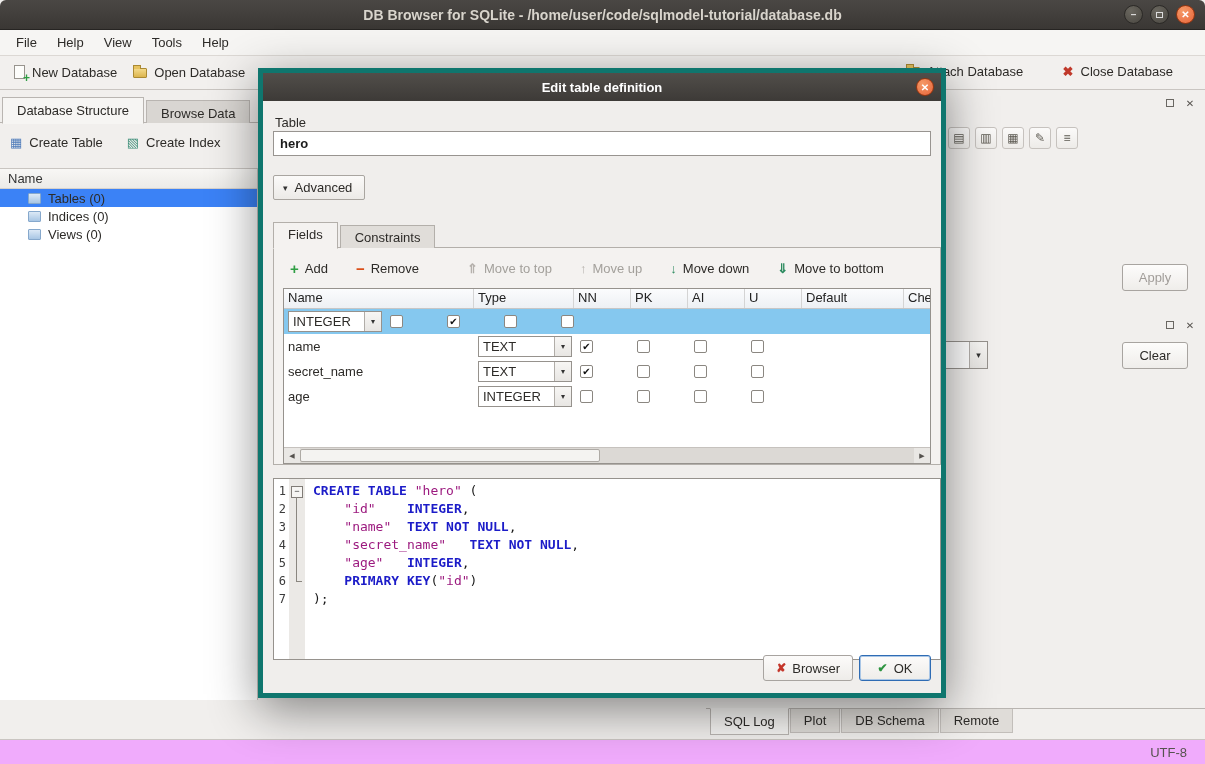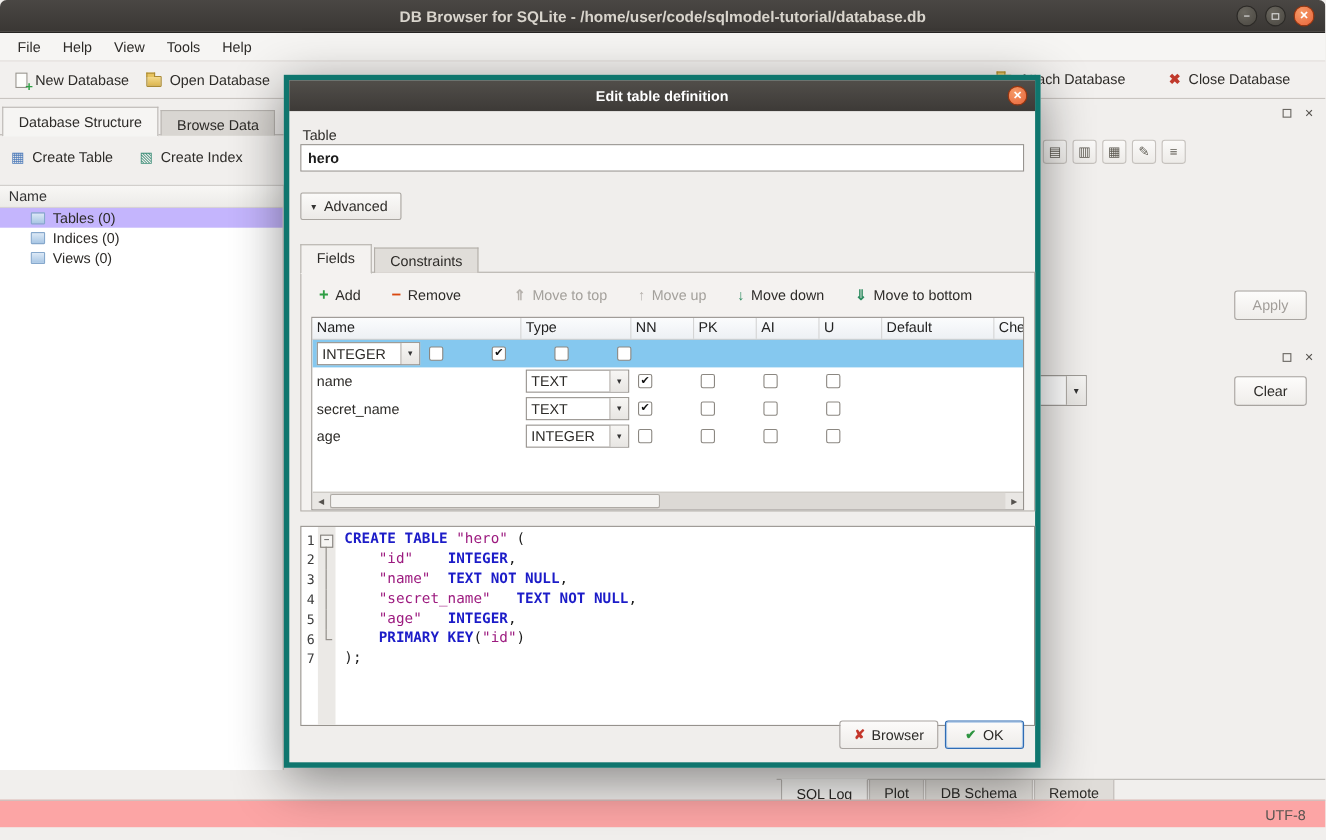--- a/index.html
+++ b/index.html
@@ -10,21 +10,21 @@
   #titlebar{position:absolute;left:0;top:0;width:100%;height:30px;background:linear-gradient(#4a4744,#3a3734);border-bottom:1px solid #262422;display:flex;align-items:center;justify-content:center;color:#d8d4cc;font-weight:bold;font-size:14px;border-radius:6px 6px 0 0}
   .winbtns{position:absolute;right:10px;top:5px;display:flex;gap:7px}
   .winbtn{width:19px;height:19px;border-radius:50%;background:radial-gradient(circle at 35% 30%,#6a675f,#494640);border:1px solid #2b2926;color:#ddd;font-size:10px;display:flex;align-items:center;justify-content:center;line-height:1}
   .winbtn.close{background:radial-gradient(circle at 35% 30%,#f59a67,var(--close-button,#e8643a));border-color:#96350f;color:#fff}
   .g-max{width:7px;height:6px;border:1px solid #ddd;display:block}
 
   #menubar{position:absolute;top:30px;left:0;width:100%;height:26px;background:#f6f5f3;border-bottom:1px solid #dcd8d4;display:flex;align-items:center;padding:0 6px}
   .menu-item{padding:4px 10px}
 
   #toolbar{position:absolute;top:56px;left:0;width:100%;height:34px;background:#f2f0ee;border-bottom:1px solid #c9c5c1;display:flex;align-items:center}
-  .tbtn{display:flex;align-items:center;gap:7px;padding:5px 8px;white-space:nowrap}
+  .tbtn{display:flex;align-items:flex-start;gap:7px;padding:5px 8px;white-space:nowrap}
   #attach-btn{position:absolute;left:898px;top:3px}
   #close-db-btn{position:absolute;right:24px;top:3px}
   .ic-doc{width:11px;height:14px;background:#fdfdfb;border:1px solid #98948e;position:relative;display:inline-block}
   .ic-doc::after{content:"+";position:absolute;right:-6px;bottom:-7px;color:#2f9e44;font-weight:bold;font-size:12px}
   .ic-folder{width:14px;height:10px;background:linear-gradient(#f3d98a,#dcb54e);border:1px solid #ab8a33;border-radius:1px;position:relative;display:inline-block;margin-top:3px}
   .ic-folder::before{content:"";position:absolute;top:-4px;left:-1px;width:6px;height:3px;background:#e7c35f;border:1px solid #ab8a33;border-bottom:none}
   .ic-close-db{color:#c0392b;font-size:13px;font-weight:bold}
 
   #maintabs{position:absolute;top:96px;left:2px;height:27px;display:flex;align-items:flex-end;z-index:2}
   .mtab{padding:5px 14px;background:#d9d6d2;border:1px solid #b9b5b1;border-bottom:none;height:23px;margin-right:2px}
@@ -32,42 +32,42 @@
   #panel-line{position:absolute;left:0;top:122px;width:258px;border-top:1px solid #b9b5b1;z-index:1}
 
   #structure-toolbar{position:absolute;left:4px;top:131px;display:flex;gap:12px}
   .sbtn{display:flex;align-items:center;gap:7px;padding:4px 6px}
   .ic-table{color:#4f7cba;font-size:13px}
   .ic-index{color:#3f8f7a;font-size:13px}
 
   #tree{position:absolute;left:0;top:168px;width:258px;height:532px;background:#fff;border-top:1px solid #c9c5c1;border-right:1px solid #c9c5c1}
   #tree-header{height:20px;background:linear-gradient(#f8f7f5,#ecebe8);border-bottom:1px solid #d5d1cd;padding:2px 8px;color:#333}
   .tree-row{display:flex;align-items:center;height:18px;padding-left:28px;gap:7px}
-  .tree-row.hl{background:#c4b5fd}
+  .tree-row.hl{background:#3b82f6}
   .tree-icon{width:13px;height:11px;background:linear-gradient(#dce9f6,#a8c6e4);border:1px solid #86a8cc;border-radius:1px;flex:none}
 
   .dock-icons{position:absolute;right:8px;display:flex;gap:6px;align-items:center;z-index:1}
   .mini-btn{width:14px;height:14px;display:flex;align-items:center;justify-content:center;color:#56534f;font-size:10px}
   .g-sq{width:8px;height:8px;border:1px solid #6a6762;display:block}
 
   #cell-toolbar{position:absolute;left:948px;top:127px;display:flex;gap:5px;z-index:1}
   .cell-ic{width:22px;height:22px;border:1px solid #c6c2be;background:linear-gradient(#fbfaf9,#edebe8);border-radius:3px;display:flex;align-items:center;justify-content:center;font-size:12px;color:#5a574f}
 
   .btn{position:absolute;border:1px solid #a8a4a0;background:linear-gradient(#fdfcfb,#efedea);border-radius:3px;display:flex;align-items:center;justify-content:center;z-index:1}
   .btn.disabled{color:#a19d99}
   #apply-btn{left:1122px;top:264px;width:66px;height:27px}
   #clear-btn{left:1122px;top:342px;width:66px;height:27px}
   #mode-combo-frag{position:absolute;left:908px;top:341px;width:80px;height:28px;background:#fff;border:1px solid #96928d;z-index:1}
   #mode-combo-frag .arr{position:absolute;right:0;top:0;width:18px;height:100%;border-left:1px solid #b1ada8;background:linear-gradient(#f7f6f4,#e8e6e3);display:flex;align-items:center;justify-content:center;font-size:9px;color:#333}
 
   #bottom-tabs{position:absolute;left:706px;top:708px;width:499px;height:28px;border-top:1px solid #b9b5b1;display:flex;align-items:flex-start;padding-left:4px}
   .btab{padding:4px 13px;background:#dfdcd8;border:1px solid #c2beba;border-top:none;margin-right:1px;height:24px}
   .btab.active{background:#f6f5f3;margin-top:-1px;border:1px solid #b9b5b1;border-top:1px solid #f6f5f3;height:27px;padding-top:5px}
 
-  #statusbar{position:absolute;left:0;bottom:12px;width:100%;height:25px;border-top:1px solid #c9c5c1;background:#fca5a5;display:flex;align-items:center;justify-content:flex-end;padding-right:18px;color:#56534f}
+  #statusbar{position:absolute;left:0;bottom:0;width:100%;height:25px;border-top:1px solid #c9c5c1;background:#f0abfc;display:flex;align-items:center;justify-content:flex-end;padding-right:18px;color:#56534f}
 
   
   #dialog{position:absolute;left:258px;top:68px;width:688px;height:630px;background:#f0eeec;border:5px solid #0f766e;box-shadow:0 12px 45px rgba(0,0,0,.45);z-index:10}
   #dialog-title{height:28px;background:linear-gradient(#514e4a,#3d3a37);display:flex;align-items:center;justify-content:center;color:#fff;font-weight:bold;position:relative}
   #dialog-close{position:absolute;right:7px;top:5px;width:18px;height:18px;border-radius:50%;background:radial-gradient(circle at 35% 30%,#f59a67,var(--close-button,#e8643a));border:1px solid #96350f;color:#fff;font-size:10px;display:flex;align-items:center;justify-content:center}
   .dlabel{position:absolute}
   #table-label{left:12px;top:42px}
   #table-input{position:absolute;left:10px;top:58px;width:658px;height:25px;border:1px solid #989490;background:#fff;font-family:"Liberation Sans",sans-serif;font-size:13px;font-weight:bold;padding:0 6px;color:#1b1b1b}
   #advanced-btn{position:absolute;left:10px;top:102px;width:92px;height:25px;border:1px solid #a9a5a0;background:linear-gradient(#fbfaf9,#eceae7);border-radius:2px;display:flex;align-items:center;gap:7px;padding:0 9px}
   .adv-arrow{font-size:9px;color:#333}

